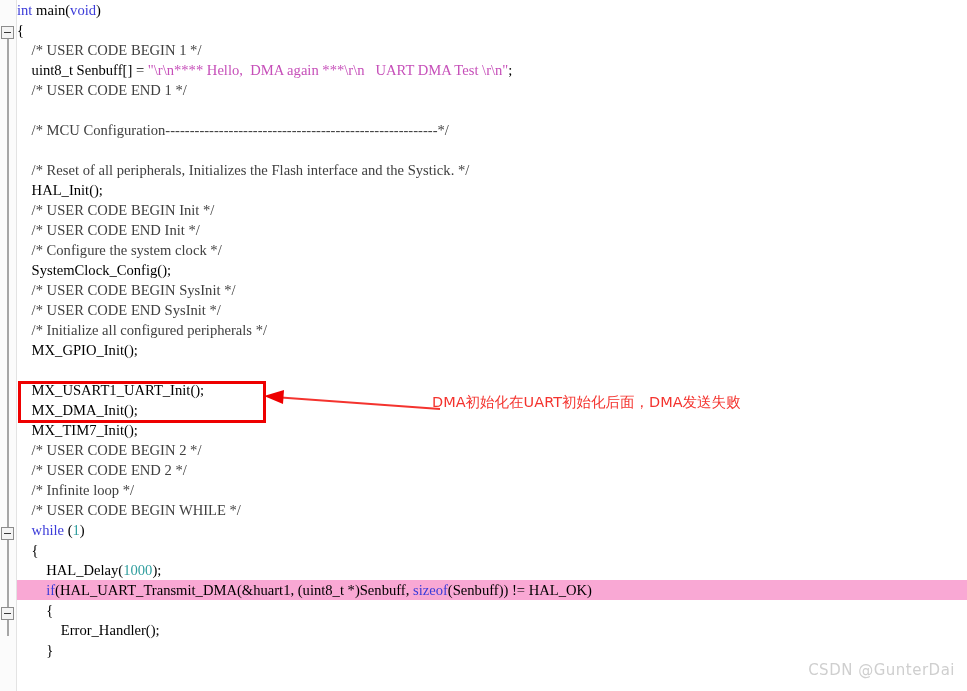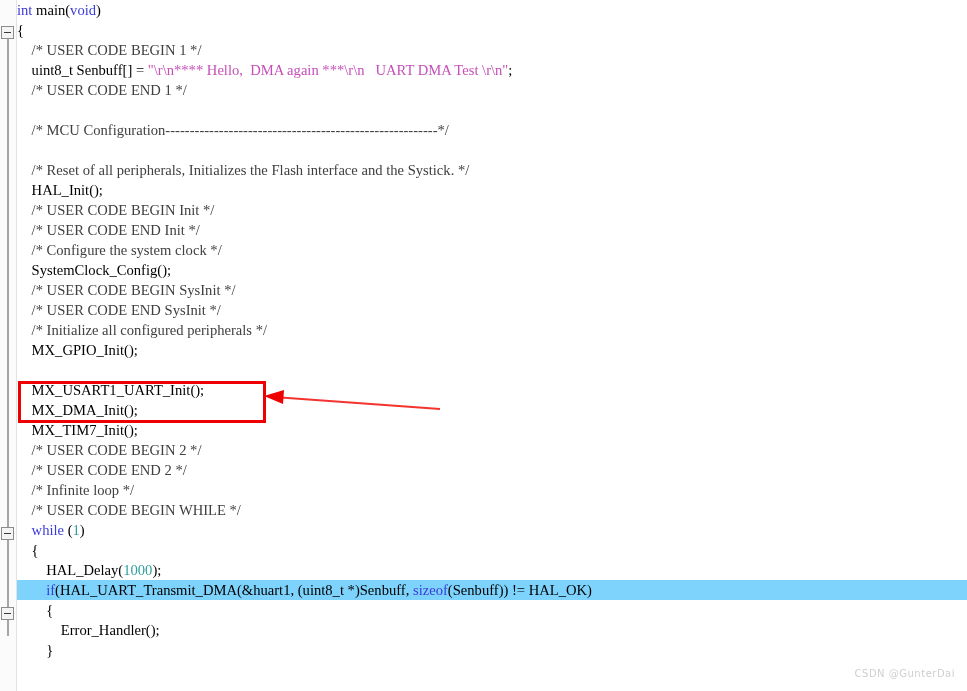--- a/index.html
+++ b/index.html
@@ -65,21 +65,21 @@
     letter-spacing: 0px;
     box-sizing: border-box;
     font-family: Liberation Serif, serif;
   }
   .ln {
     height: 20px;
     white-space: pre;
     position: relative;
   }
   .ln.hl {
-    background: #7dd3fc;
+    background: #f9a8d4;
   }
   .cm  { color: #404040; }     
   .kw  { color: #3b3bd9; }     
   .str { color: #c64fb9; }     
   .num { color: #2f9e9e; }     
   .fn  { color: #000000; }
 
   
   #redbox {
     position: absolute;
@@ -114,21 +114,21 @@
     white-space: pre;
   }
 
   
   #watermark {
     position: absolute;
     right: 12px;
     bottom: 12px;
     color: #cfcfcf;
     font-family: "DejaVu Sans", "Liberation Sans", sans-serif;
-    font-size: 10px;
+    font-size: 15px;
     letter-spacing: 0.5px;
     user-select: none;
   }
 </style>
 </head>
 <body>
 
 <div id="root">
 
   <div id="gutter">
@@ -140,16 +140,17 @@
 
   <div id="code"><div class="ln"><span></span><span class="kw">int</span><span class="fn"> main(</span><span class="kw">void</span><span class="fn">)</span></div><div class="ln"><span></span><span class="fn">{</span></div><div class="ln"><span>    </span><span class="cm">/* USER CODE BEGIN 1 */</span></div><div class="ln"><span>    </span><span class="fn">uint8_t Senbuff[] = </span><span class="str">"\r\n**** Hello,  DMA again ***\r\n   UART DMA Test \r\n"</span><span class="fn">;</span></div><div class="ln"><span>    </span><span class="cm">/* USER CODE END 1 */</span></div><div class="ln">&nbsp;</div><div class="ln"><span>    </span><span class="cm">/* MCU Configuration--------------------------------------------------------*/</span></div><div class="ln">&nbsp;</div><div class="ln"><span>    </span><span class="cm">/* Reset of all peripherals, Initializes the Flash interface and the Systick. */</span></div><div class="ln"><span>    </span><span class="fn">HAL_Init();</span></div><div class="ln"><span>    </span><span class="cm">/* USER CODE BEGIN Init */</span></div><div class="ln"><span>    </span><span class="cm">/* USER CODE END Init */</span></div><div class="ln"><span>    </span><span class="cm">/* Configure the system clock */</span></div><div class="ln"><span>    </span><span class="fn">SystemClock_Config();</span></div><div class="ln"><span>    </span><span class="cm">/* USER CODE BEGIN SysInit */</span></div><div class="ln"><span>    </span><span class="cm">/* USER CODE END SysInit */</span></div><div class="ln"><span>    </span><span class="cm">/* Initialize all configured peripherals */</span></div><div class="ln"><span>    </span><span class="fn">MX_GPIO_Init();</span></div><div class="ln">&nbsp;</div><div class="ln"><span>    </span><span class="fn">MX_USART1_UART_Init();</span></div><div class="ln"><span>    </span><span class="fn">MX_DMA_Init();</span></div><div class="ln"><span>    </span><span class="fn">MX_TIM7_Init();</span></div><div class="ln"><span>    </span><span class="cm">/* USER CODE BEGIN 2 */</span></div><div class="ln"><span>    </span><span class="cm">/* USER CODE END 2 */</span></div><div class="ln"><span>    </span><span class="cm">/* Infinite loop */</span></div><div class="ln"><span>    </span><span class="cm">/* USER CODE BEGIN WHILE */</span></div><div class="ln"><span>    </span><span class="kw">while</span><span class="fn"> (</span><span class="num">1</span><span class="fn">)</span></div><div class="ln"><span>    </span><span class="fn">{</span></div><div class="ln"><span>        </span><span class="fn">HAL_Delay(</span><span class="num">1000</span><span class="fn">);</span></div><div class="ln hl"><span>        </span><span class="kw">if</span><span class="fn">(HAL_UART_Transmit_DMA(&amp;huart1, (uint8_t *)Senbuff, </span><span class="kw">sizeof</span><span class="fn">(Senbuff)) != HAL_OK)</span></div><div class="ln"><span>        </span><span class="fn">{</span></div><div class="ln"><span>            </span><span class="fn">Error_Handler();</span></div><div class="ln"><span>        </span><span class="fn">}</span></div></div>
 
   <div id="redbox"></div>
 
   <svg id="arrow" viewBox="0 0 180 30" xmlns="http://www.w3.org/2000/svg">
     <path d="M 178 24 L 12 12" stroke="#f4332e" stroke-width="2.2" fill="none"></path>
     <path d="M 2 11 L 22 5 L 21 19 Z" fill="#ee0000"></path>
   </svg>
 
+  <div id="annotation">DMA初始化在UART初始化后面，DMA发送失败</div>
 
   <div id="watermark">CSDN @GunterDai</div>
 
 </div>
 
 </body></html>

